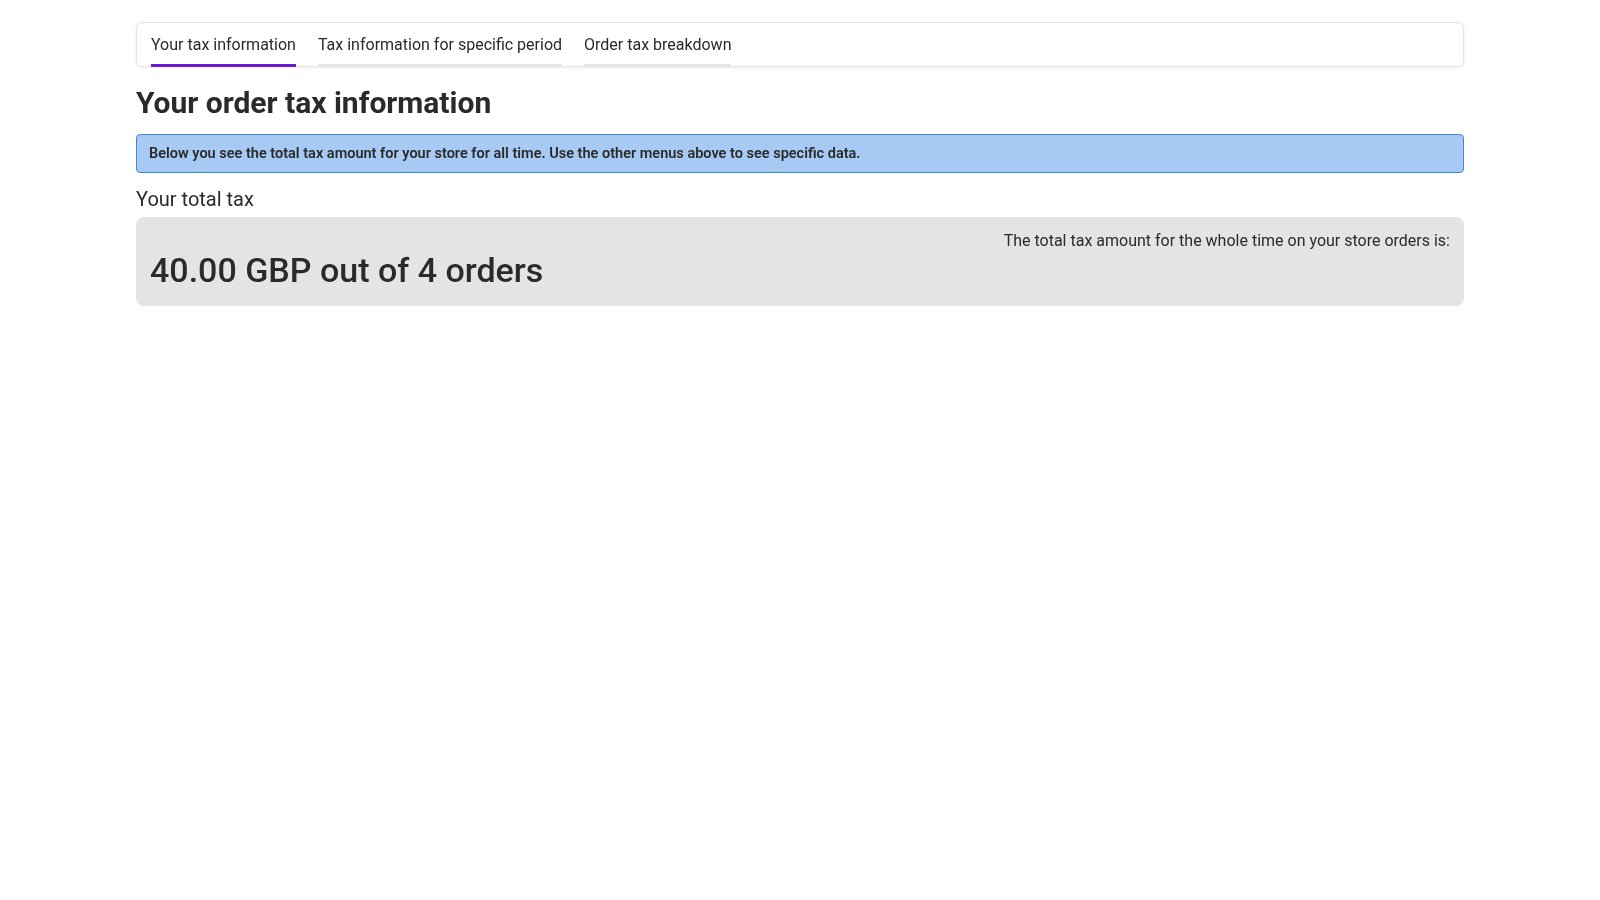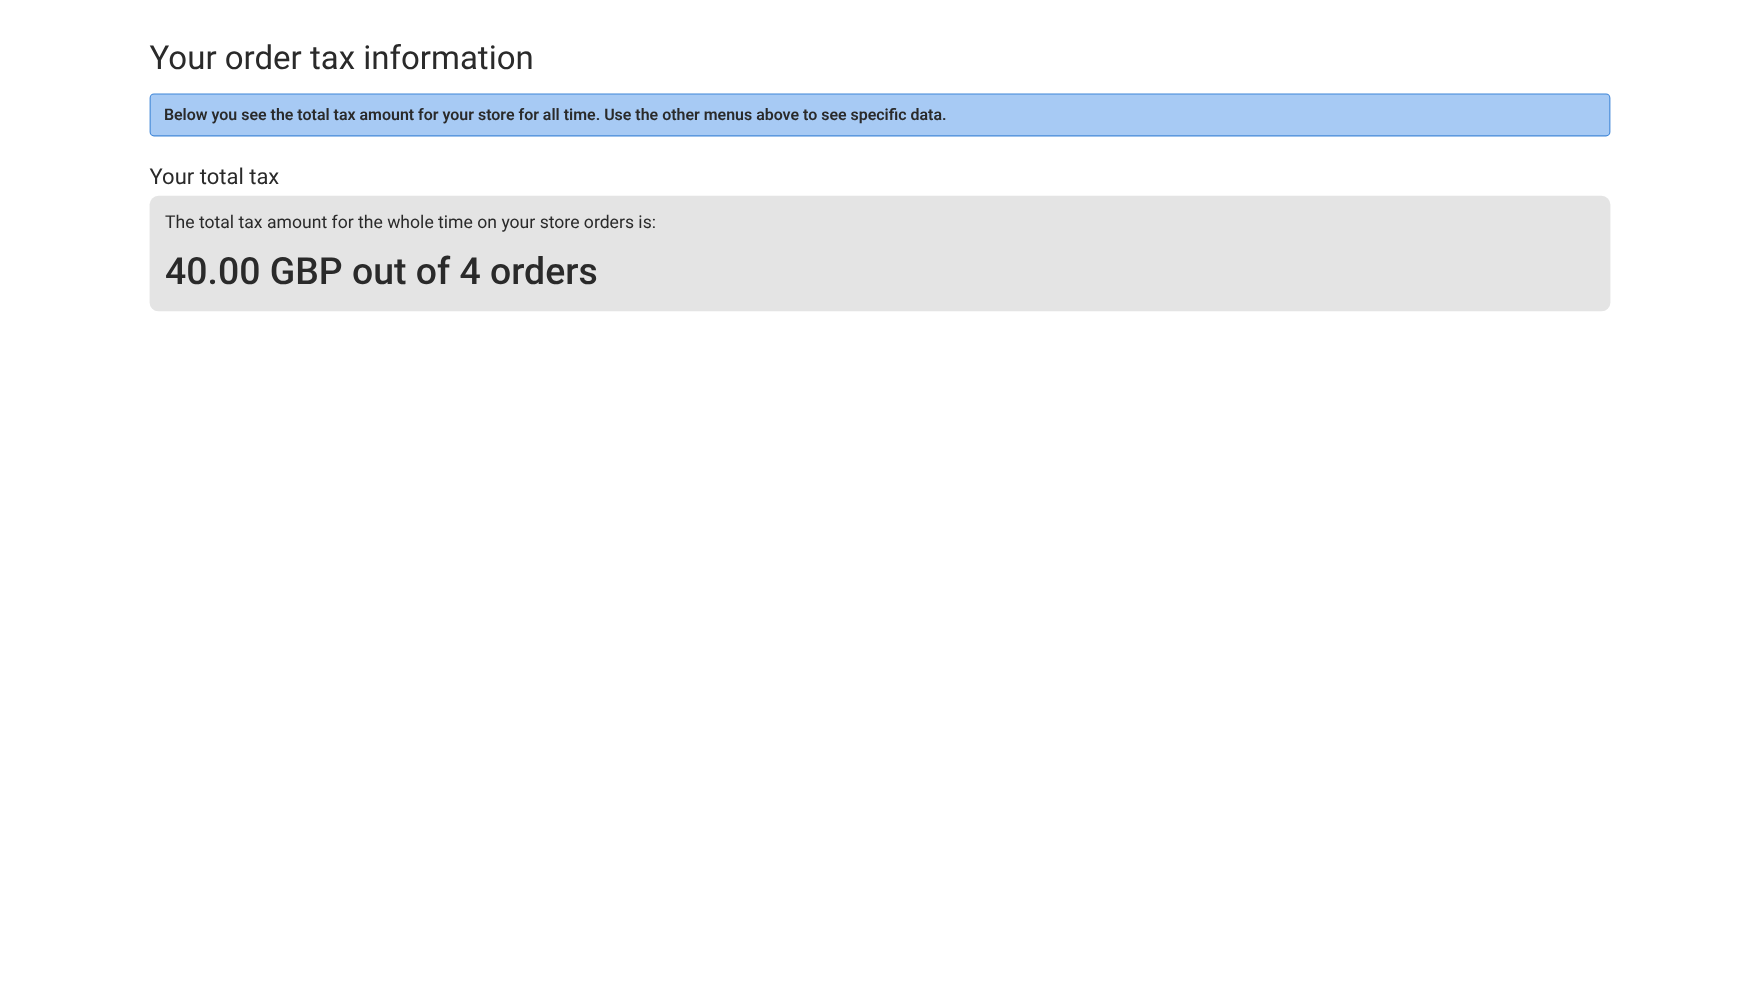--- a/index.html
+++ b/index.html
@@ -37,60 +37,68 @@
       cursor: pointer;
       border-bottom: 3px solid #e5e5e5;
       margin-bottom: -1px;
       white-space: nowrap;
     }
     .tab.active {
       border-bottom: 3px solid #6a1bd1;
     }
     .page-title {
       font-size: 30px;
-      font-weight: 400;
+      font-weight: 700;
       color: #2a2a2a;
       margin: 14px 0 14px 0;
     }
     .info-banner {
       background: #a7caf4;
       border: 1px solid #3f86d8;
       border-radius: 4px;
       padding: 10px 12px;
       font-size: 14.5px;
       font-weight: 600;
       color: #2a2a2a;
-      margin-bottom: 24px;
+      margin-bottom: 14px;
     }
     .section-label {
       font-size: 20px;
       color: #2a2a2a;
       margin-bottom: 6px;
     }
     .summary-card {
       background: #e4e4e4;
       border-radius: 8px;
       padding: 14px 14px 16px 14px;
     }
     .summary-text {
       font-size: 16px;
       color: #2a2a2a;
-      margin-bottom: 16px;
+      margin-bottom: 0;
+      text-align: right;
     }
     .summary-amount {
       font-size: 34px;
       font-weight: 500;
       color: #2a2a2a;
     }
   </style>
 </head>
 <body>
 
 <div class="container">
 
+  <div class="tabs-card">
+    <div class="tabs">
+      <div class="tab active">Your tax information</div>
+      <div class="tab">Tax information for specific period</div>
+      <div class="tab">Order tax breakdown</div>
+    </div>
+  </div>
 
   <h1 class="page-title">Your order tax information</h1>
 
   <div class="info-banner">Below you see the total tax amount for your store for all time. Use the other menus above to see specific data.</div>
 
   <div class="section-label">Your total tax</div>
 
   <div class="summary-card">
     <div class="summary-text">The total tax amount for the whole time on your store orders is:</div>
     <div class="summary-amount">40.00 GBP out of 4 orders</div>

